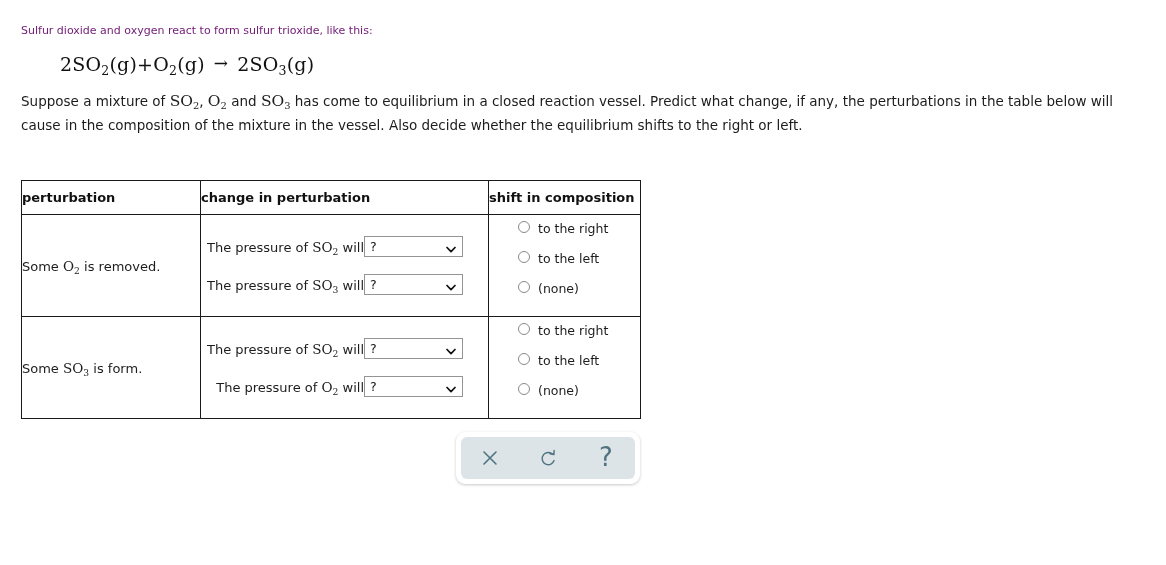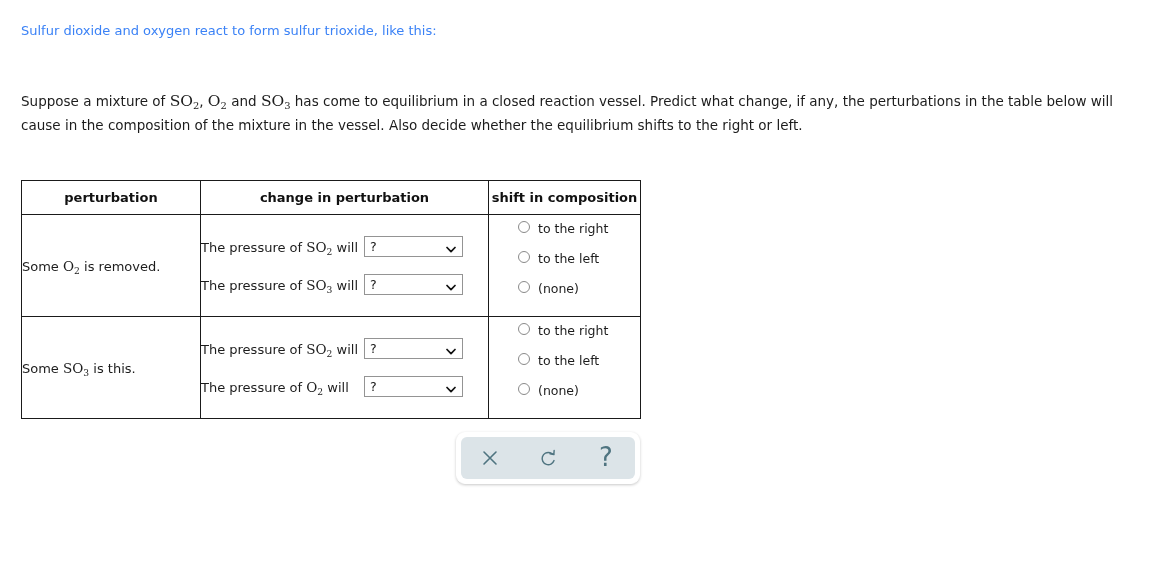--- a/index.html
+++ b/index.html
@@ -18,23 +18,23 @@
     width: 1166px;
     height: 565px;
     overflow: hidden;
   }
 
   
   .intro-line {
     position: absolute;
     left: 21px;
     top: 22px;
-    font-size: 13px;
+    font-size: 11px;
     line-height: 18px;
-    color: #3b82f6;
+    color: #701a75;
     white-space: nowrap;
   }
 
   .equation {
     position: absolute;
     left: 60px;
     top: 52px;
     font-family: "DejaVu Serif", serif;
     font-size: 19px;
     line-height: 24px;
@@ -89,21 +89,21 @@
     vertical-align: middle;
   }
   .col-pert   { width: 179px; }
   .col-change { width: 288px; }
   .col-shift  { width: 152px; }
 
   .eq-table thead th {
     height: 34px;
     font-size: 13px;
     font-weight: bold;
-    text-align: center;
+    text-align: left;
     color: #111111;
   }
 
   .cell-pert {
     height: 102px;
     padding-left: 7px;
     font-size: 13px;
     color: #1c1c1c;
     margin-left: 20px;
   }
@@ -125,20 +125,21 @@
   .change-row {
     display: flex;
     align-items: center;
     height: 38px;
   }
   .change-label {
     font-size: 13px;
     color: #1c1c1c;
     width: 163px;
     white-space: nowrap;
+    text-align: right;
   }
   .select-box {
     position: relative;
     width: 99px;
     height: 21px;
     border: 1px solid #949494;
     background: #ffffff;
     display: flex;
     align-items: center;
     padding-left: 5px;
@@ -221,20 +222,23 @@
     padding-bottom: 3px;
   }
 </style>
 </head>
 <body>
 
 <div class="page">
 
   <div class="intro-line">Sulfur dioxide and oxygen react to form sulfur trioxide, like this:</div>
 
+  <div class="equation">
+    <span>2</span><span>SO</span><sub>2</sub><span>(g)</span><span>+</span><span>O</span><sub>2</sub><span>(g)</span><span class="eq-arrow">→</span><span>2</span><span>SO</span><sub>3</sub><span>(g)</span>
+  </div>
 
   <div class="para"><span>Suppose a mixture of </span><span class="chem"><span>SO</span><sub>2</sub></span><span>, </span><span class="chem"><span>O</span><sub>2</sub></span><span> and </span><span class="chem"><span>SO</span><sub>3</sub></span><span> has come to equilibrium in a closed reaction vessel. Predict what change, if any, the perturbations in the table below will cause in the composition of the mixture in the vessel. Also decide whether the equilibrium shifts to the right or left.</span></div>
 
   <table class="eq-table">
     <colgroup>
       <col class="col-pert">
       <col class="col-change">
       <col class="col-shift">
     </colgroup>
     <thead>
@@ -285,21 +289,21 @@
           </div>
           <div class="radio-row">
             <span class="radio-mark"></span>
             <span class="radio-label">(none)</span>
           </div>
         </td>
       </tr>
 
       <tr>
         <td class="cell-pert">
-          <span>Some </span><span class="chem"><span>SO</span><sub>3</sub></span><span> is this.</span>
+          <span>Some </span><span class="chem"><span>SO</span><sub>3</sub></span><span> is form.</span>
         </td>
         <td class="cell-change">
           <div class="change-row">
             <span class="change-label"><span>The pressure of </span><span class="chem"><span>SO</span><sub>2</sub></span><span> will</span></span>
             <div class="select-box">
               <span>?</span>
               <span class="chev">
                 <svg viewBox="0 0 10 10" width="10" height="10" aria-hidden="true">
                     <path d="M1 3 L5 7.2 L9 3" fill="none" stroke="#111111" stroke-width="1.7" stroke-linecap="round" stroke-linejoin="round"></path>
                   </svg>

